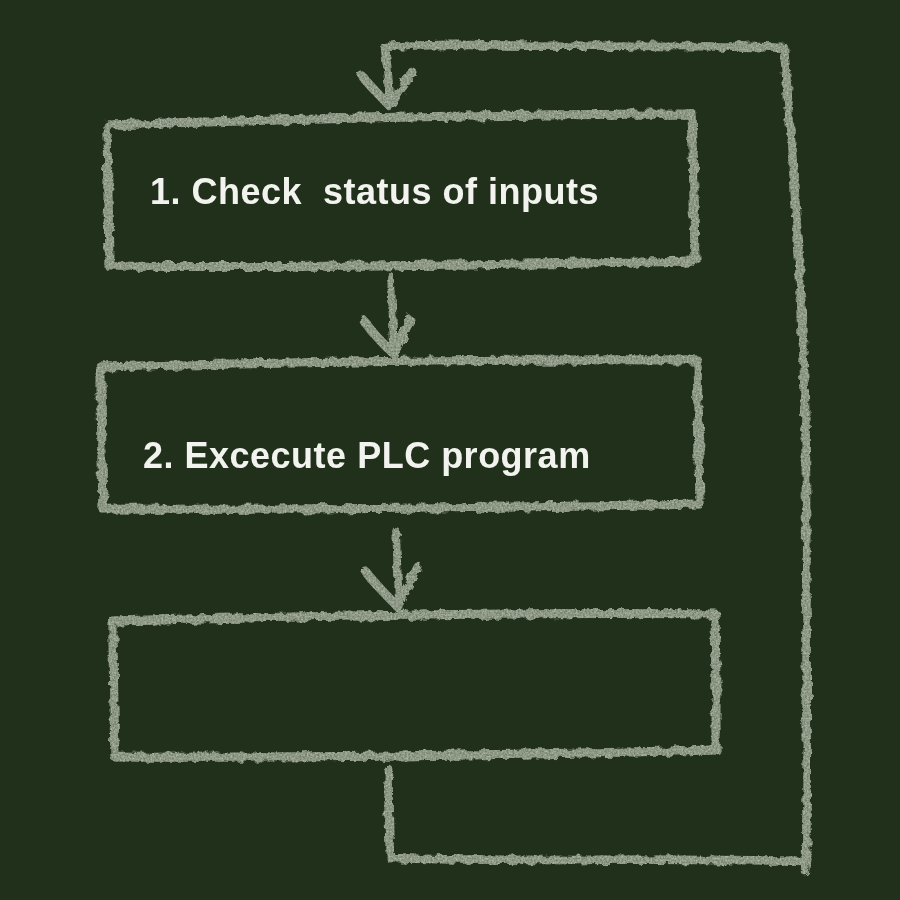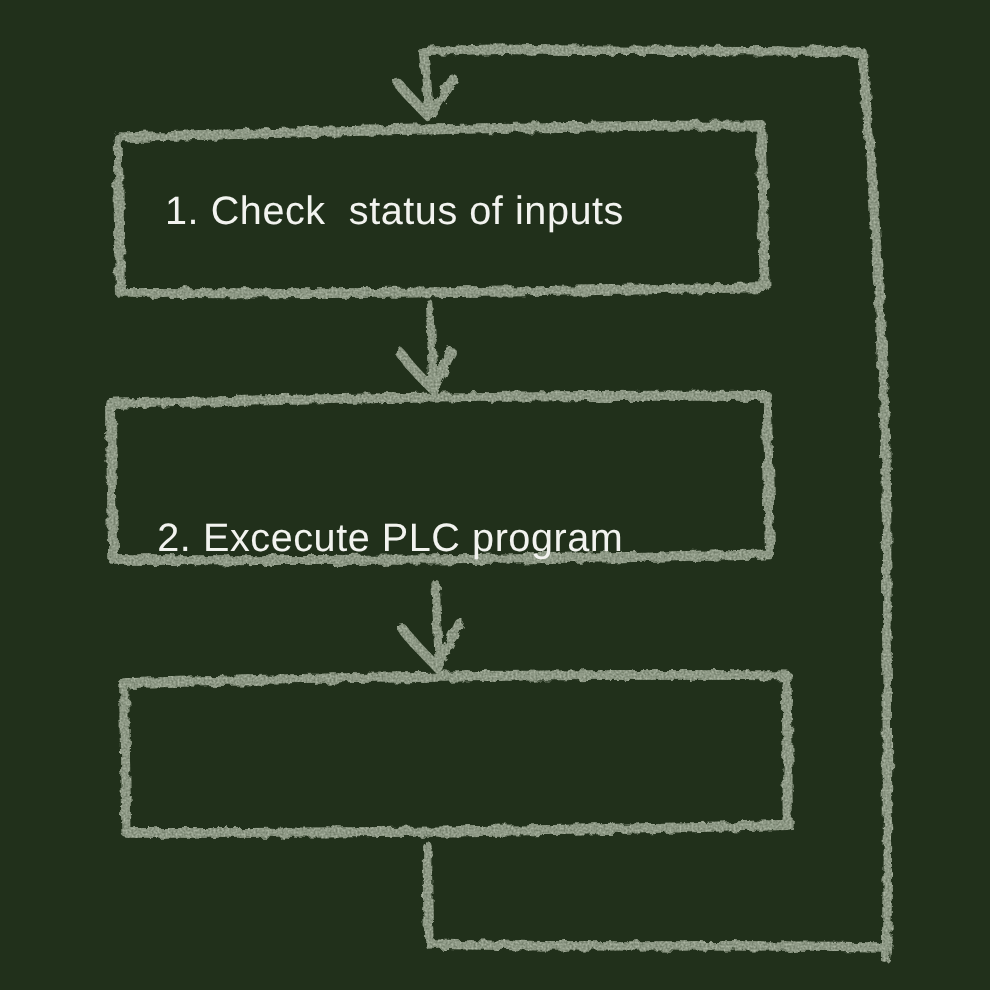--- a/index.html
+++ b/index.html
@@ -32,27 +32,27 @@
   }
   .w-box  { stroke-width: 9px; }
   .w-line { stroke-width: 8.5px; }
   .w-stem { stroke-width: 7.5px; }
   .w-wing { stroke-width: 9px; }
   .node-label {
     position: absolute;
     display: flex;
     align-items: center;
     color: var(--text);
-    font-weight: 400;
+    font-weight: 700;
     font-size: 36px;
     letter-spacing: 0.5px;
     white-space: pre;
   }
   .label-1 { left: 105px; top: 117px; width: 595px; height: 150px; padding-left: 45px; }
-  .label-2 { left: 100px; top: 362px; width: 600px; height: 148px; padding-left: 43px; align-items: flex-end; }
+  .label-2 { left: 100px; top: 382px; width: 600px; height: 148px; padding-left: 43px; }
   .label-3 { left: 110px; top: 618px; width: 605px; height: 142px; padding-left: 33px; padding-bottom: 24px; }
 </style>
 </head>
 <body>
 
 <div class="board">
 
   <svg class="drawing" viewBox="0 0 900 900" xmlns="http://www.w3.org/2000/svg">
     <defs>
       <filter id="chalk" x="-2%" y="-2%" width="104%" height="104%" filterUnits="userSpaceOnUse">

